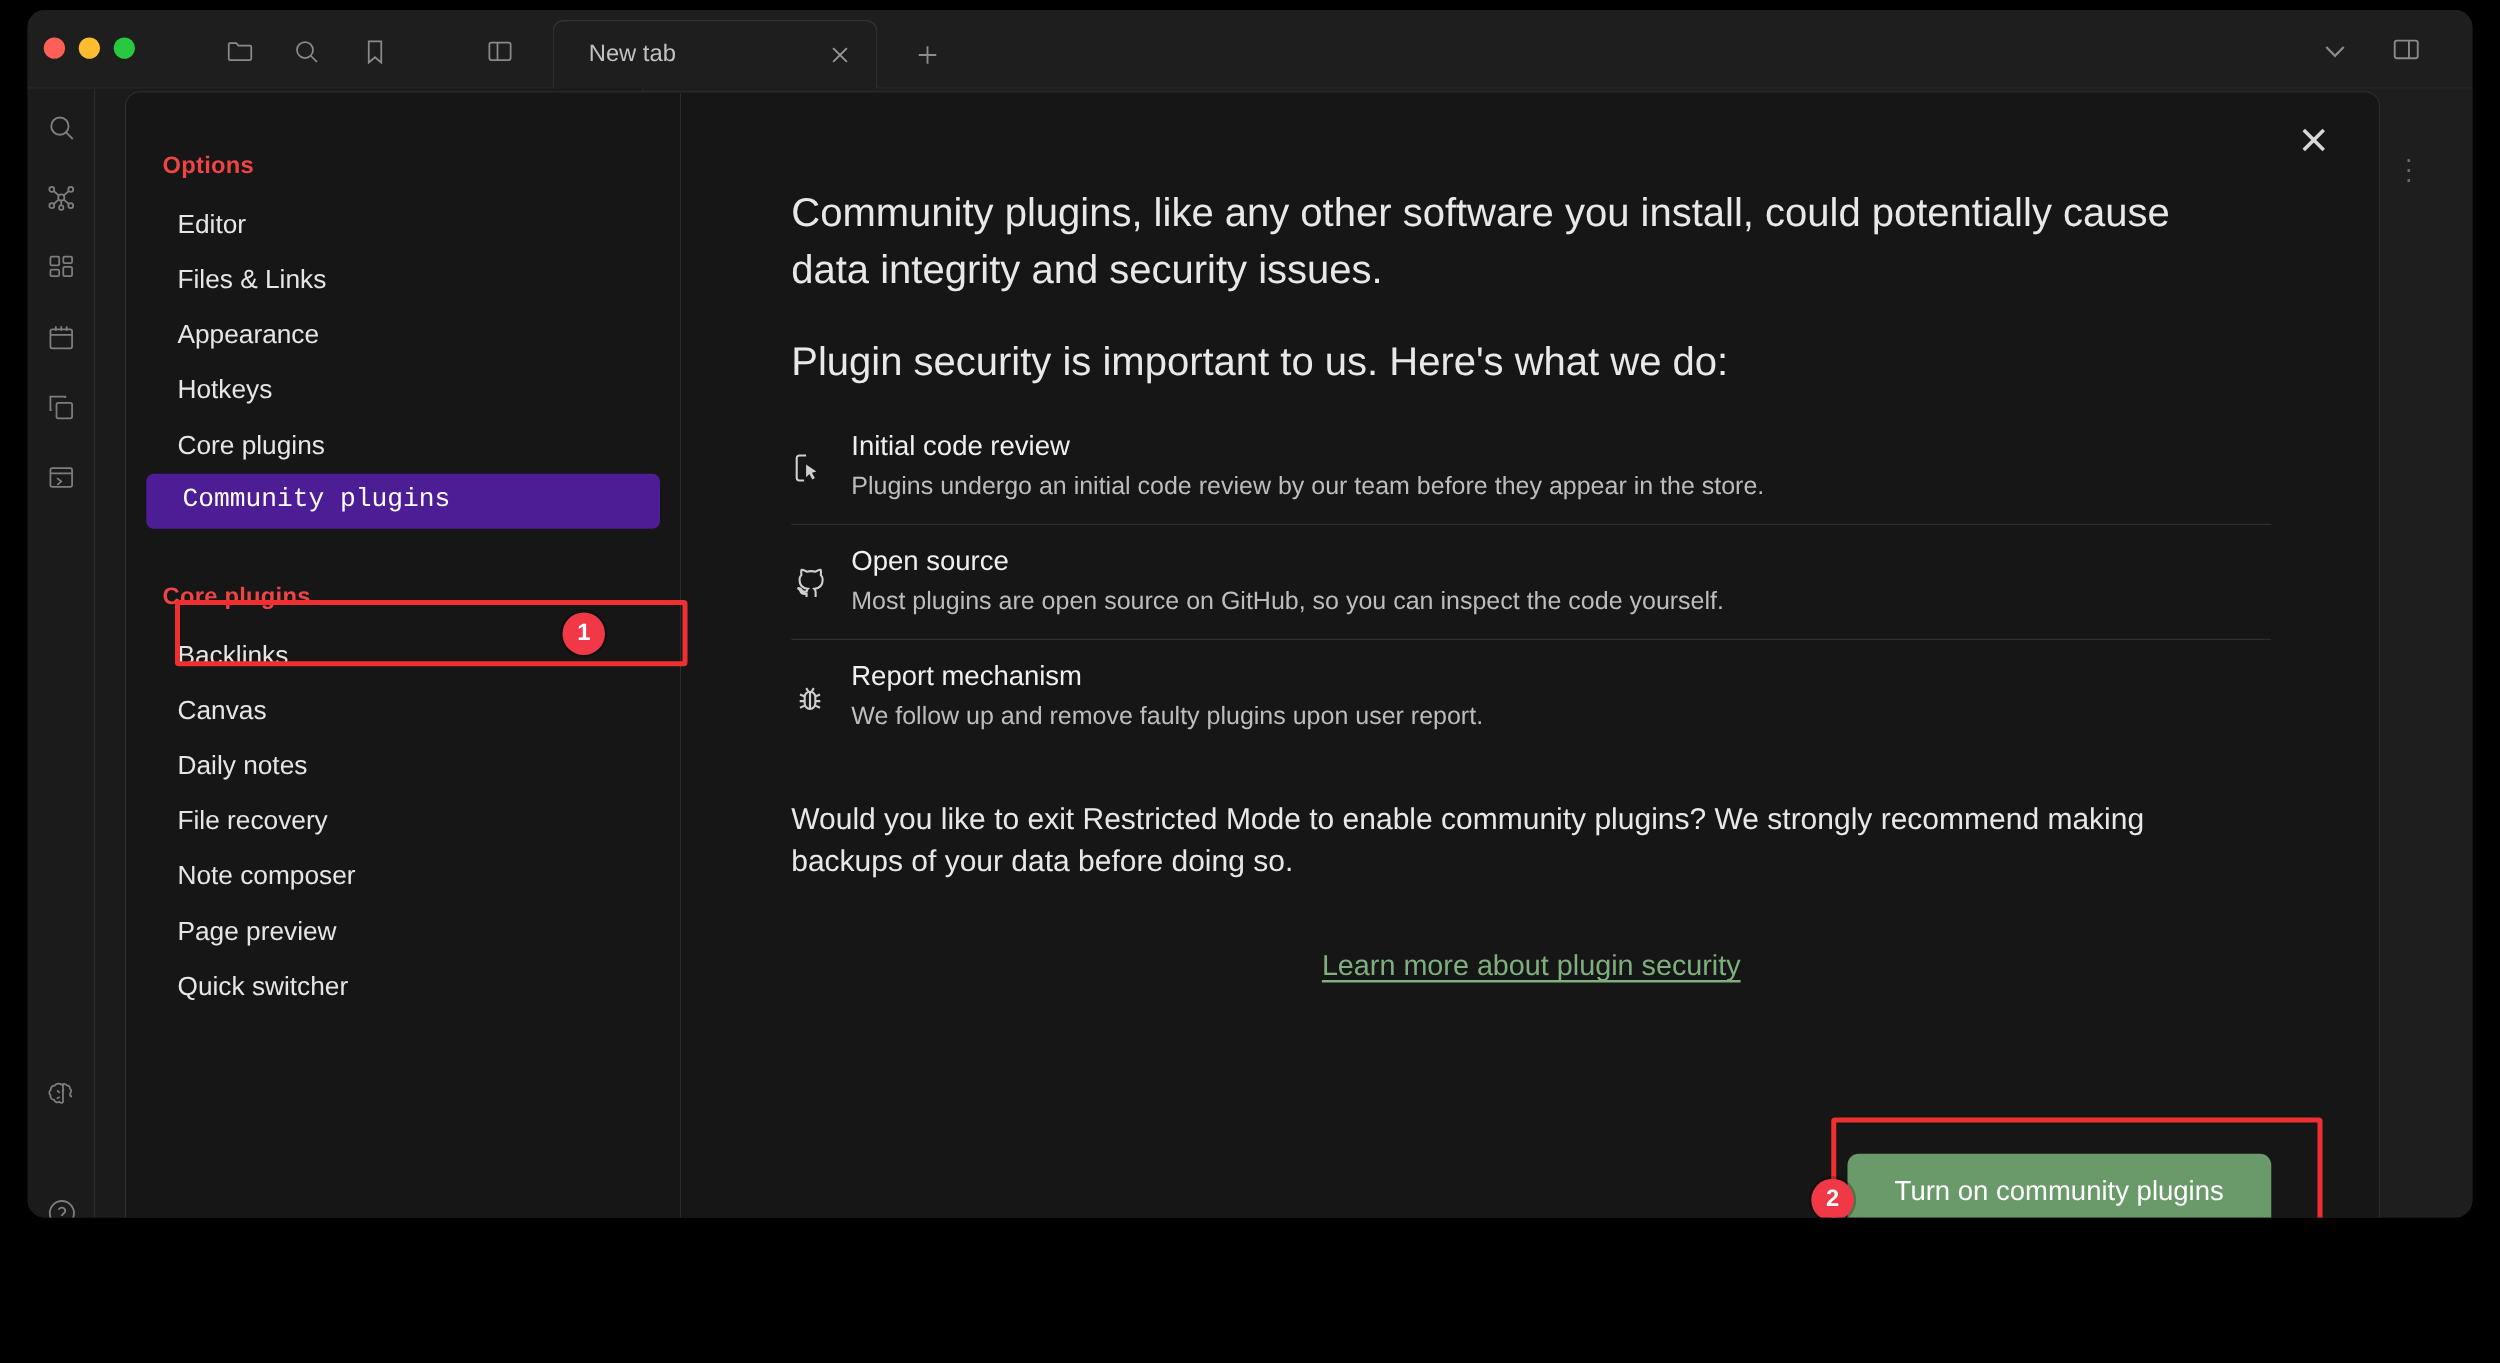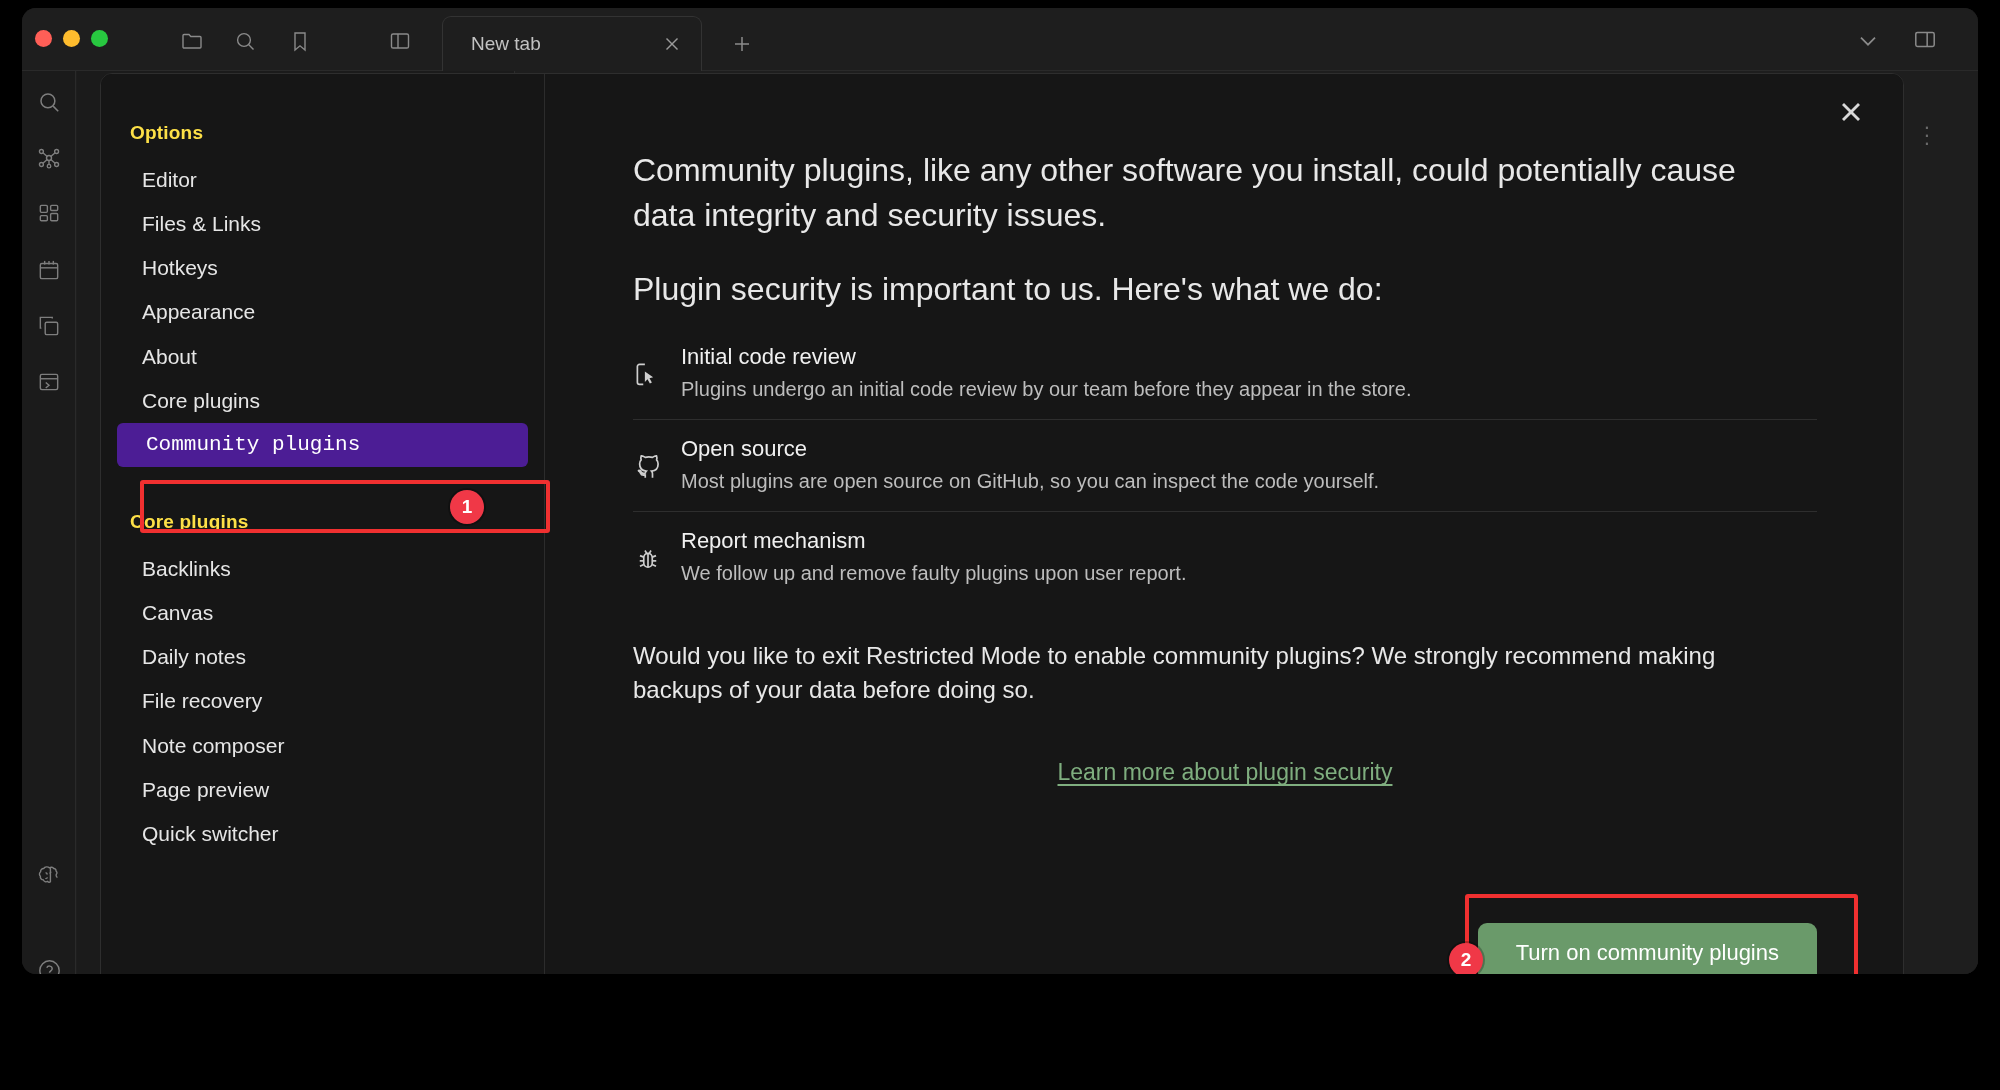--- a/index.html
+++ b/index.html
@@ -132,21 +132,21 @@
   }
   #modal-sidebar {
     width: 444px; height: 100%;
     background: #161616;
     border-right: 1px solid #2c2c2c;
     position: relative;
     padding-top: 48px;
   }
   .nav-header {
     font-size: 19px; font-weight: bold;
-    color: #fde047;
+    color: #ef4444;
     padding: 0 0 14px 29px;
     letter-spacing: .2px;
   }
   .nav-item {
     font-size: 21px; color: #e6e6e6;
     padding: 10px 0 10px 29px;
     line-height: 1.15;
     border-radius: 6px;
     margin: 0 12px;
     white-space: nowrap;
@@ -416,23 +416,22 @@
   </div>
 
   <div id="modal">
 
     <div id="modal-sidebar">
 
       <div class="nav-header">Options</div>
 
       <div class="nav-item">Editor</div>
       <div class="nav-item">Files &amp; Links</div>
+      <div class="nav-item">Appearance</div>
       <div class="nav-item">Hotkeys</div>
-      <div class="nav-item">Appearance</div>
-      <div class="nav-item">About</div>
       <div class="nav-item">Core plugins</div>
       <div class="nav-item" id="nav-community-plugins">Community plugins</div>
 
       <div class="nav-gap"></div>
 
       <div class="nav-header">Core plugins</div>
 
       <div class="nav-item">Backlinks</div>
       <div class="nav-item">Canvas</div>
       <div class="nav-item">Daily notes</div>

